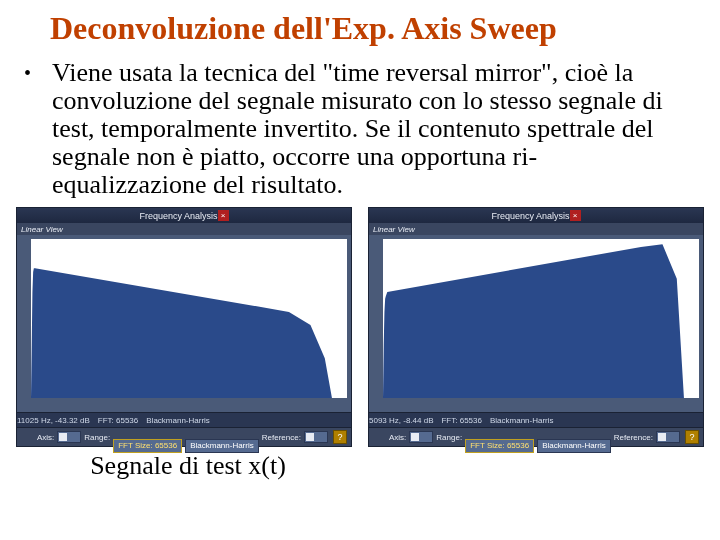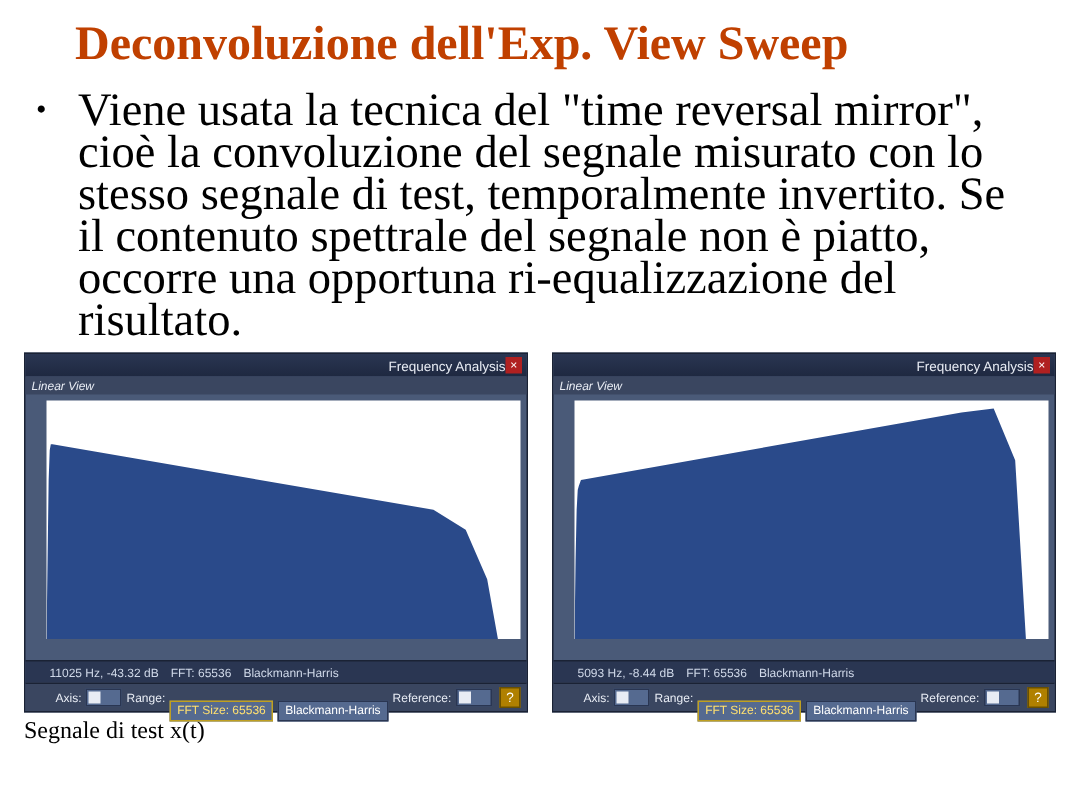--- a/index.html
+++ b/index.html
@@ -30,21 +30,21 @@
   }
   .bullet-mark {
     flex: 0 0 auto;
     width: 28px;
     font-size: 20px;
     line-height: 28px;
     text-align: left;
   }
   .bullet-text {
     flex: 1 1 auto;
-    font-size: 31px;
+    font-size: 26px;
     line-height: 28px;
   }
   .panels {
     display: flex;
     justify-content: space-between;
     padding: 8px 16px 0 16px;
     gap: 12px;
   }
   .panel {
     width: 336px;
@@ -56,21 +56,21 @@
     flex-direction: column;
     font-family: Tahoma, Arial, sans-serif;
     font-size: 9px;
     color: #e8ecf4;
   }
   .panel-titlebar {
     height: 15px;
     background: linear-gradient(#2a3652, #1e2840);
     display: flex;
     align-items: center;
-    justify-content: flex-end;
+    justify-content: center;
     padding: 0 3px;
   }
   .panel-titlebar .ttl { font-size: 9px; }
   .panel-close {
     width: 11px; height: 11px;
     background: #b02020;
     color: #fff;
     display: flex; align-items: center; justify-content: center;
     font-size: 8px; line-height: 8px;
     cursor: pointer;
@@ -107,21 +107,21 @@
     background: #4a5a78;
     margin: 0 4px 0 14px;
   }
   .panel-status {
     height: 14px;
     background: #2a3652;
     border-top: 1px solid #1a2234;
     display: flex;
     align-items: center;
     gap: 8px;
-    padding: 0 16px;
+    padding: 0 0;
     font-size: 8px;
     color: #cfd8e8;
   }
   .panel-toolbar {
     height: 18px;
     background: #3a4660;
     border-top: 1px solid #1a2234;
     display: flex;
     align-items: center;
     gap: 3px;
@@ -166,30 +166,30 @@
     border: 1px solid #6a5000;
     font-size: 9px;
     cursor: pointer;
   }
   .captions {
     display: flex;
     padding: 4px 16px 0 16px;
   }
   .caption {
     width: 50%;
-    text-align: left;
-    font-size: 16px;
+    text-align: center;
+    font-size: 26px;
   }
 </style>
 </head>
 <body>
 
 <div class="slide">
 
-  <div class="title">Deconvoluzione dell'Exp. View Sweep</div>
+  <div class="title">Deconvoluzione dell'Exp. Axis Sweep</div>
 
   <div class="bullet-row">
     <div class="bullet-mark">•</div>
     <div class="bullet-text">Viene usata la tecnica del "time reversal mirror", cioè la convoluzione del segnale misurato con lo stesso segnale di test, temporalmente invertito. Se il contenuto spettrale del segnale non è piatto, occorre una opportuna ri-equalizzazione del risultato.</div>
   </div>
 
   <div class="panels">
 
     <div class="panel">
       <div class="panel-titlebar">

